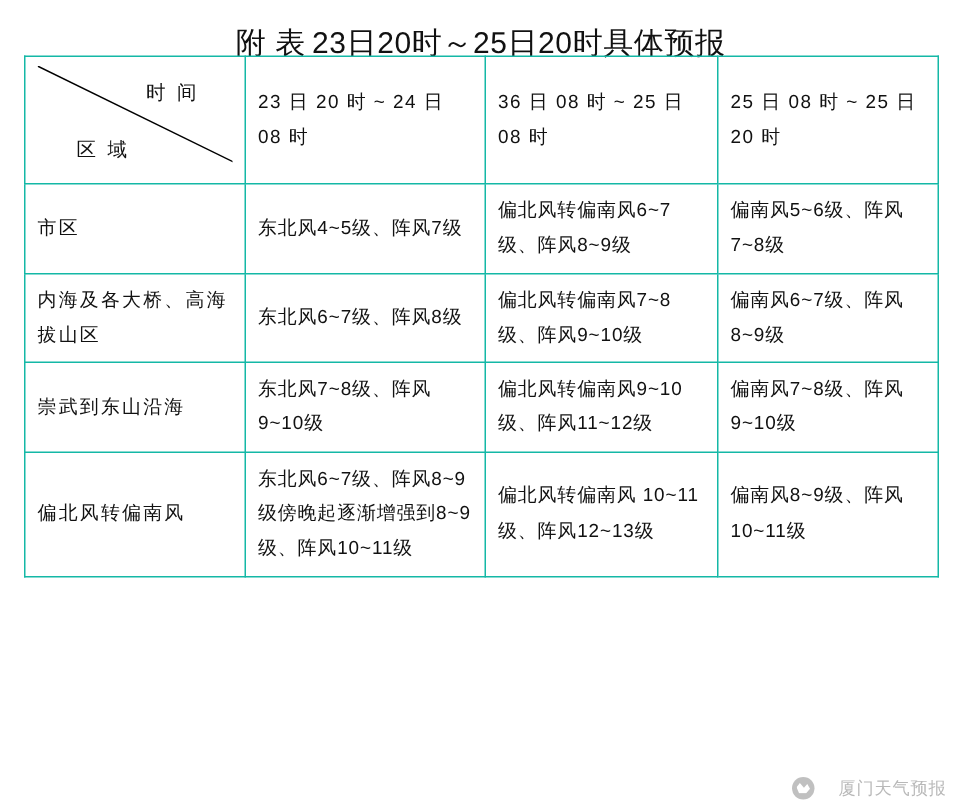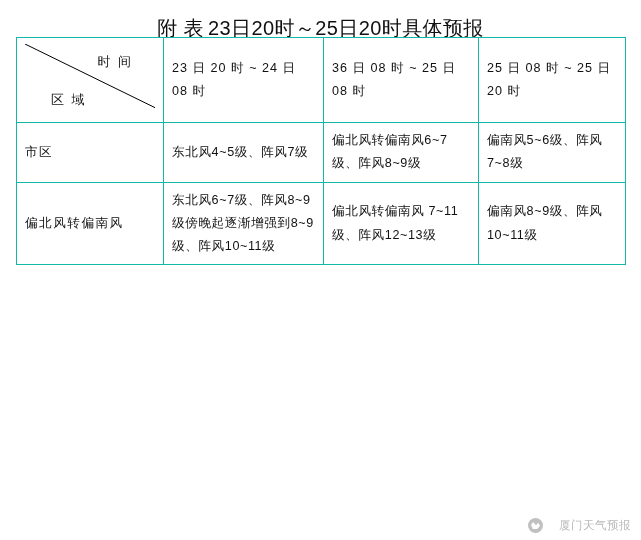--- a/index.html
+++ b/index.html
@@ -186,26 +186,38 @@
         <td class="head">25 日 08 时 ~ 25 日 20 时</td>
       </tr>
 
       <tr>
         <td class="rowhead">市区</td>
         <td class="cell">东北风4~5级、阵风7级</td>
         <td class="cell">偏北风转偏南风6~7级、阵风8~9级</td>
         <td class="cell">偏南风5~6级、阵风7~8级</td>
       </tr>
 
-
+      <tr>
+        <td class="rowhead">内海及各大桥、高海拔山区</td>
+        <td class="cell">东北风6~7级、阵风8级</td>
+        <td class="cell">偏北风转偏南风7~8级、阵风9~10级</td>
+        <td class="cell">偏南风6~7级、阵风8~9级</td>
+      </tr>
+
+      <tr>
+        <td class="rowhead">崇武到东山沿海</td>
+        <td class="cell">东北风7~8级、阵风9~10级</td>
+        <td class="cell">偏北风转偏南风9~10级、阵风11~12级</td>
+        <td class="cell">偏南风7~8级、阵风9~10级</td>
+      </tr>
 
       <tr>
         <td class="rowhead">偏北风转偏南风</td>
         <td class="cell">东北风6~7级、阵风8~9级傍晚起逐渐增强到8~9级、阵风10~11级</td>
-        <td class="cell">偏北风转偏南风 7~11级、阵风12~13级</td>
+        <td class="cell">偏北风转偏南风 10~11级、阵风12~13级</td>
         <td class="cell">偏南风8~9级、阵风10~11级</td>
       </tr>
     </tbody>
   </table>
 
   <div class="watermark">
     <span class="wm-logo"></span>
     <span class="wm-text">厦门天气预报</span>
   </div>
 

